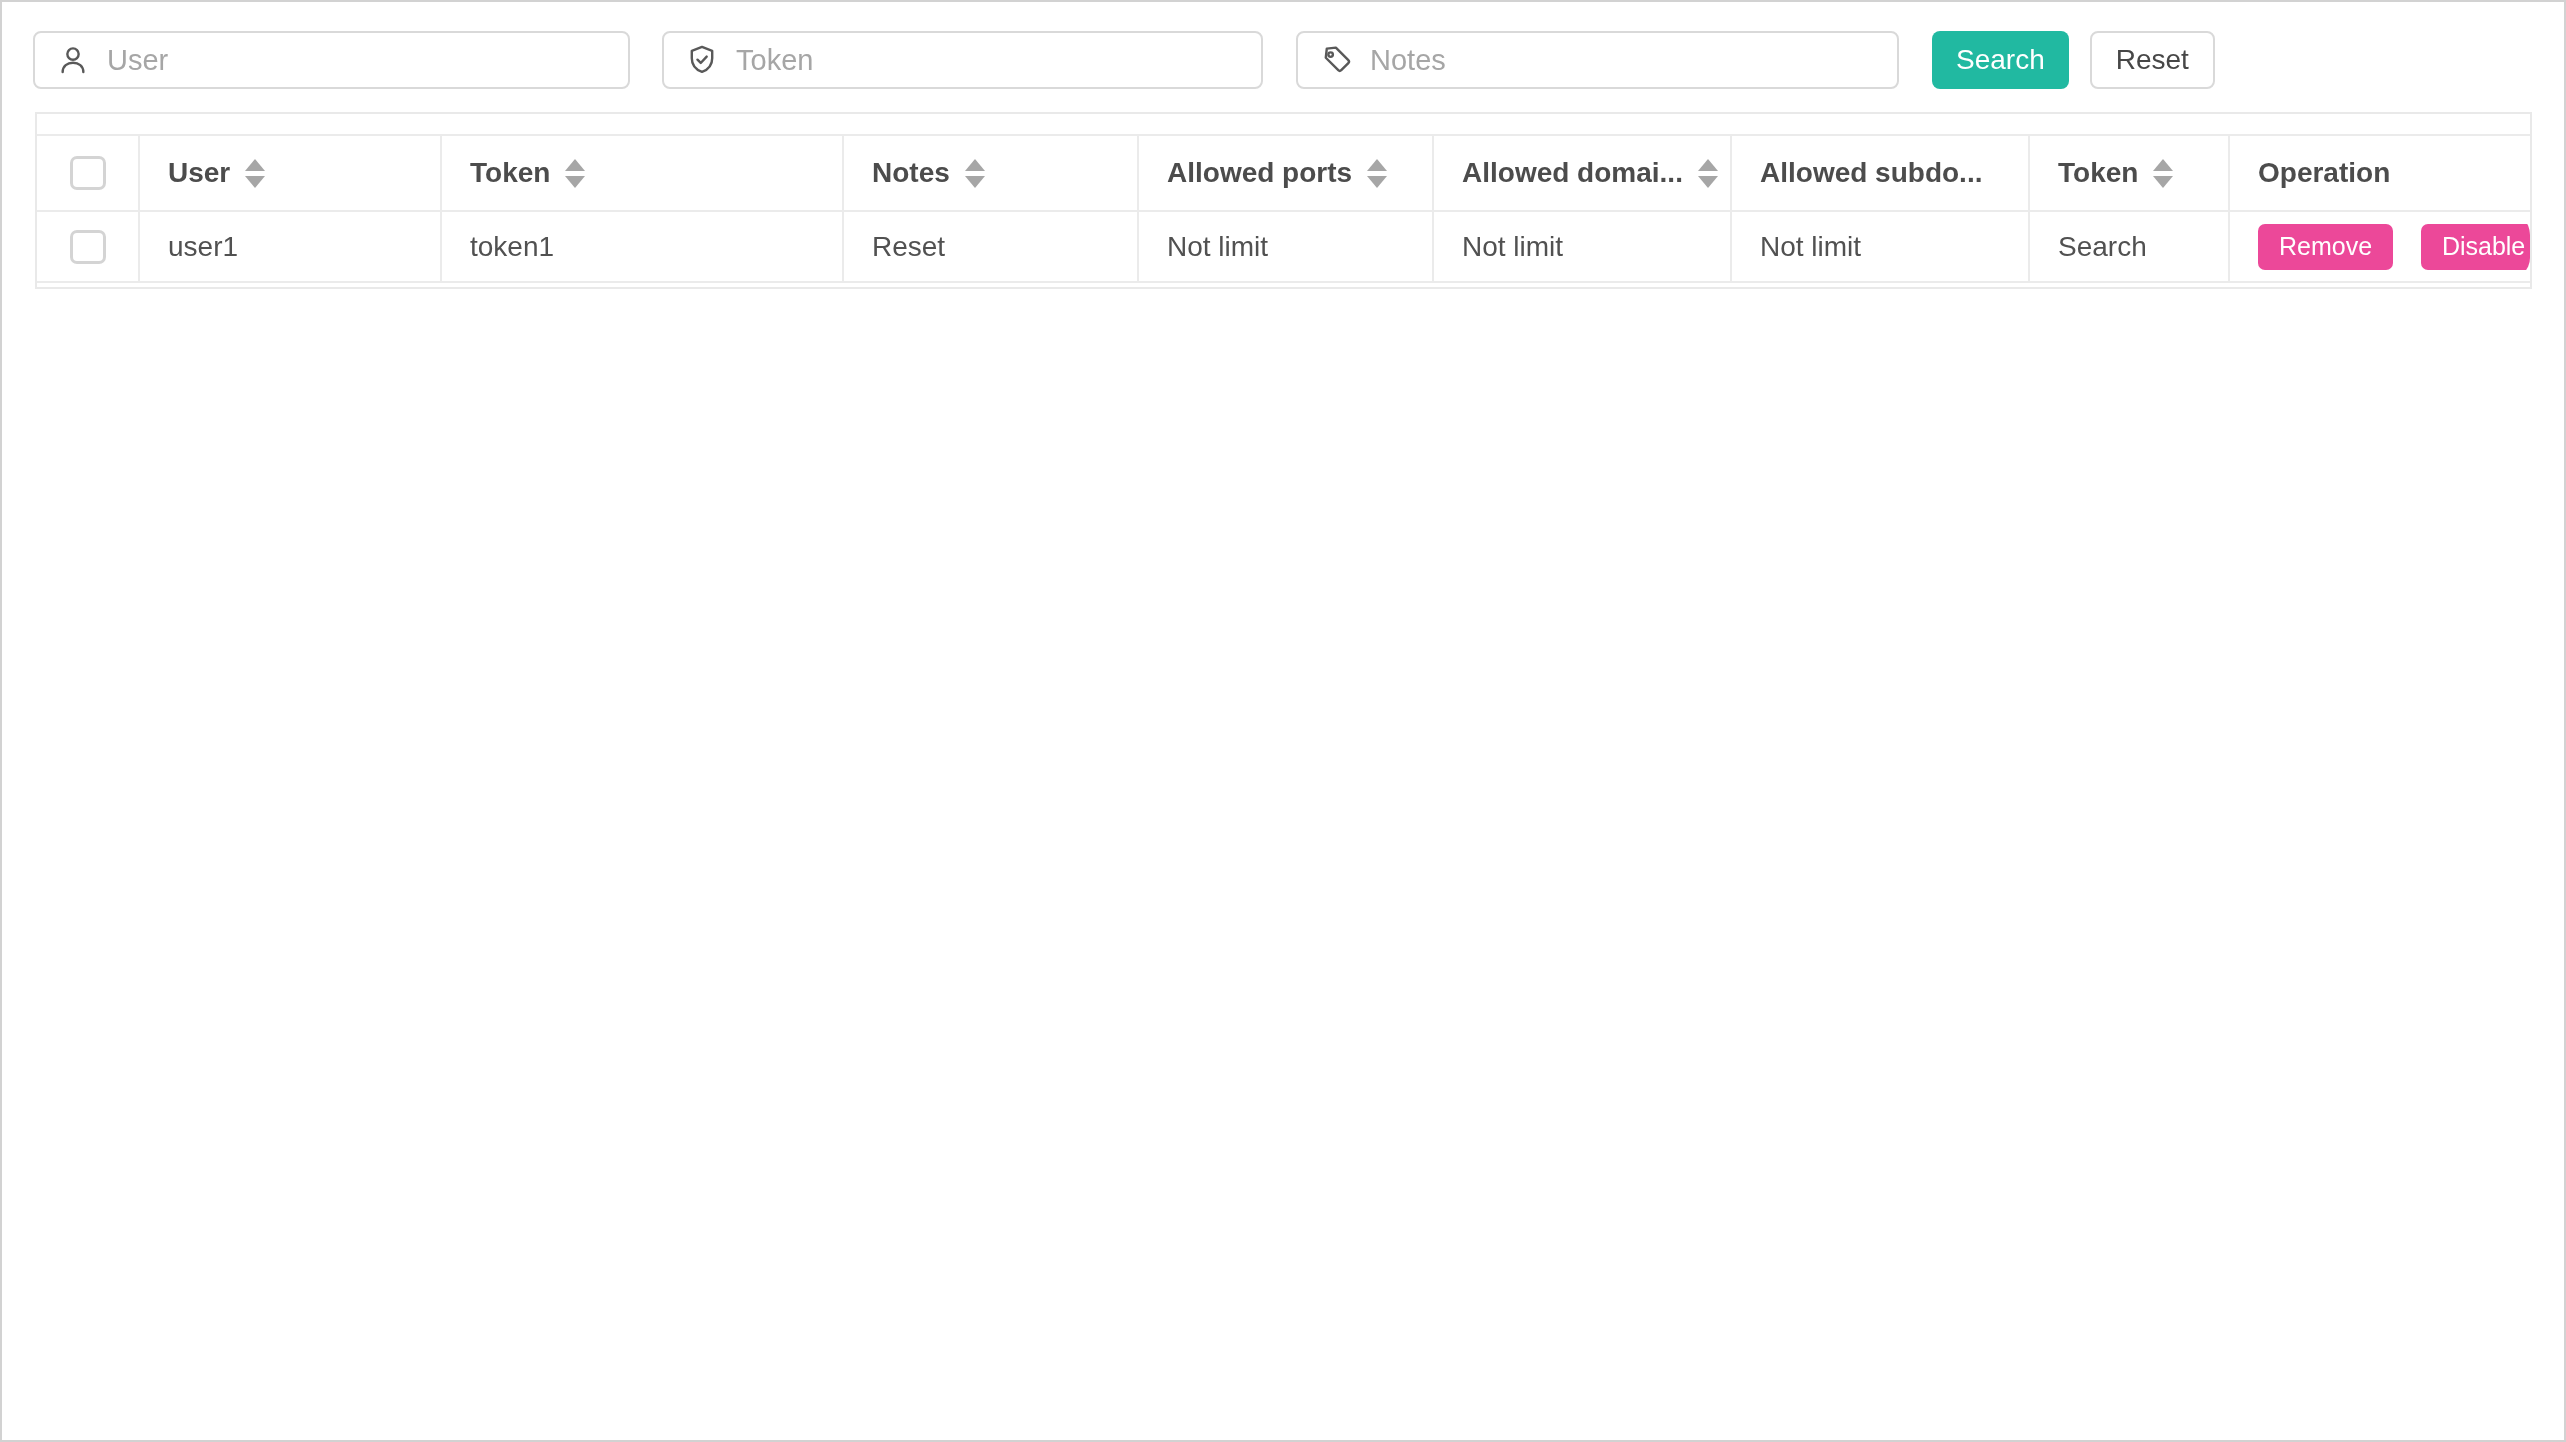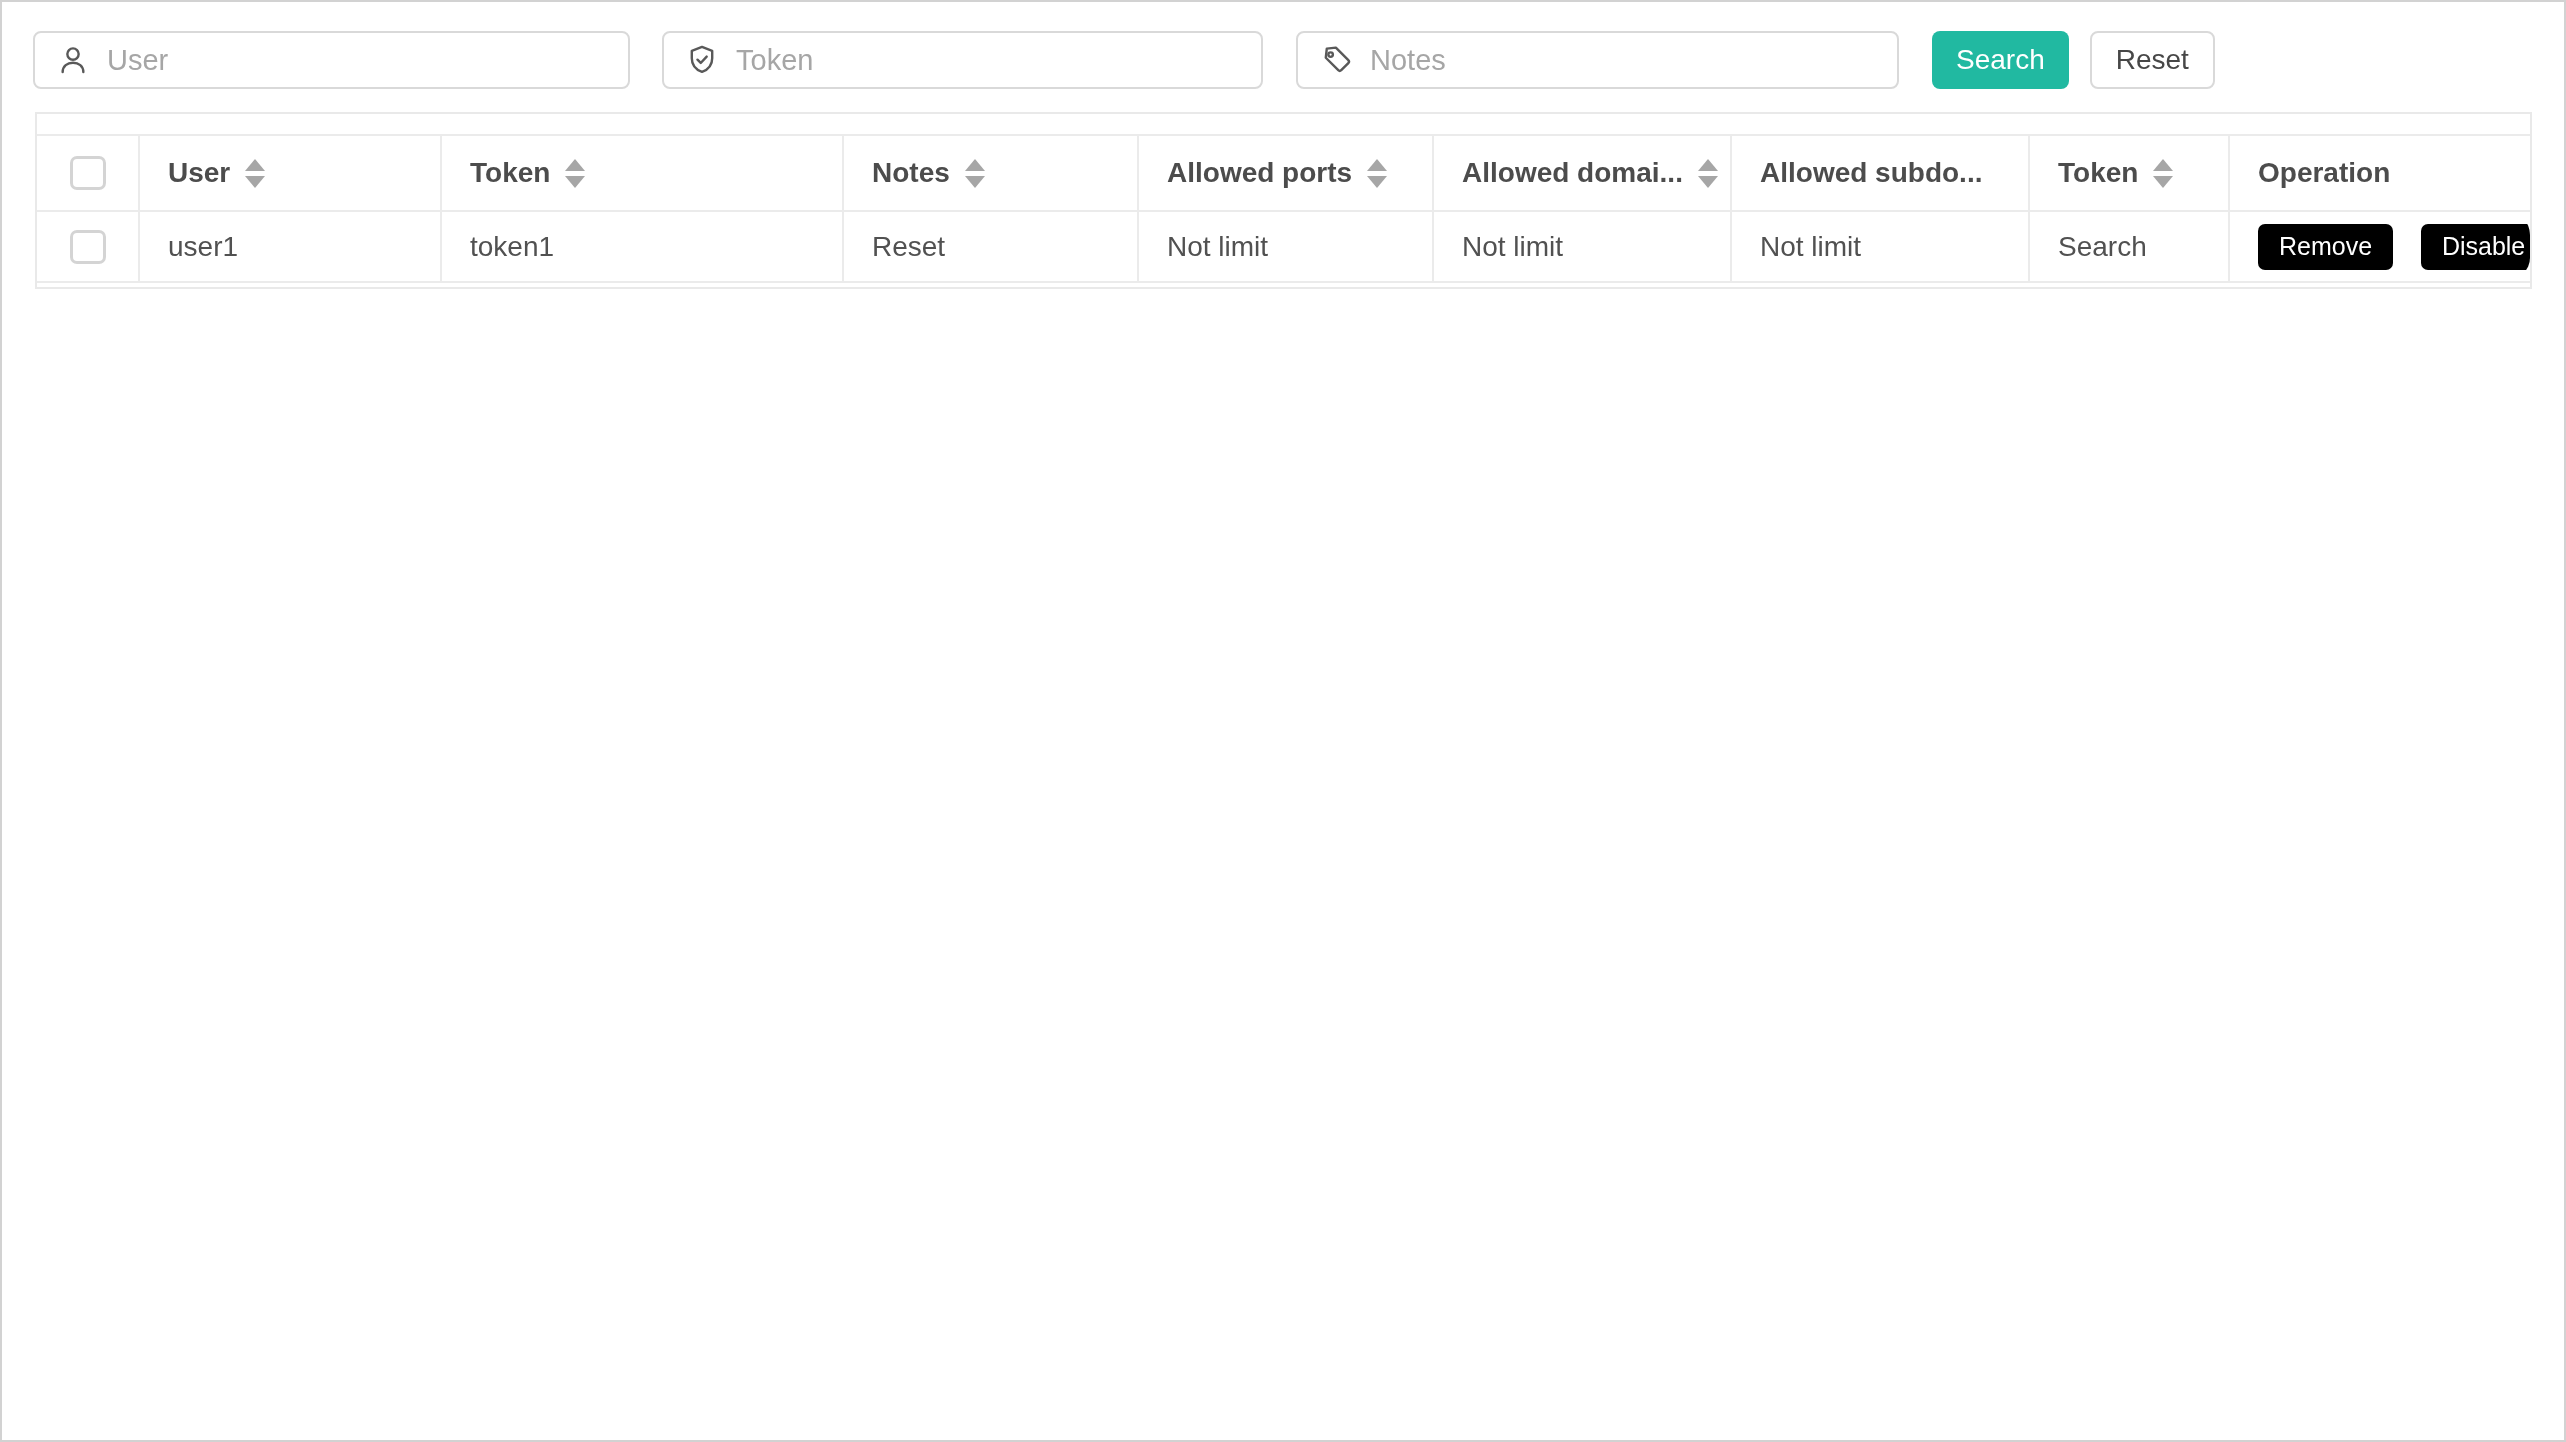--- a/index.html
+++ b/index.html
@@ -136,21 +136,21 @@
     width:36px;height:34px;
     box-sizing:border-box;
     border:3px solid #d4d4d4;
     border-radius:7px;
     background:#fff;
     cursor:pointer;
     vertical-align:middle;
   }
   .btn-row{
     height:46px;padding:0 21px;
-    background:#000000;color:#fff;
+    background:#ec4899;color:#fff;
     border-radius:7px;font-size:25px;
     margin-right:20px;
   }
   .btn-row:last-child{margin-right:0;}
 </style>
 </head>
 <body>
 
 <div class="page">
 

